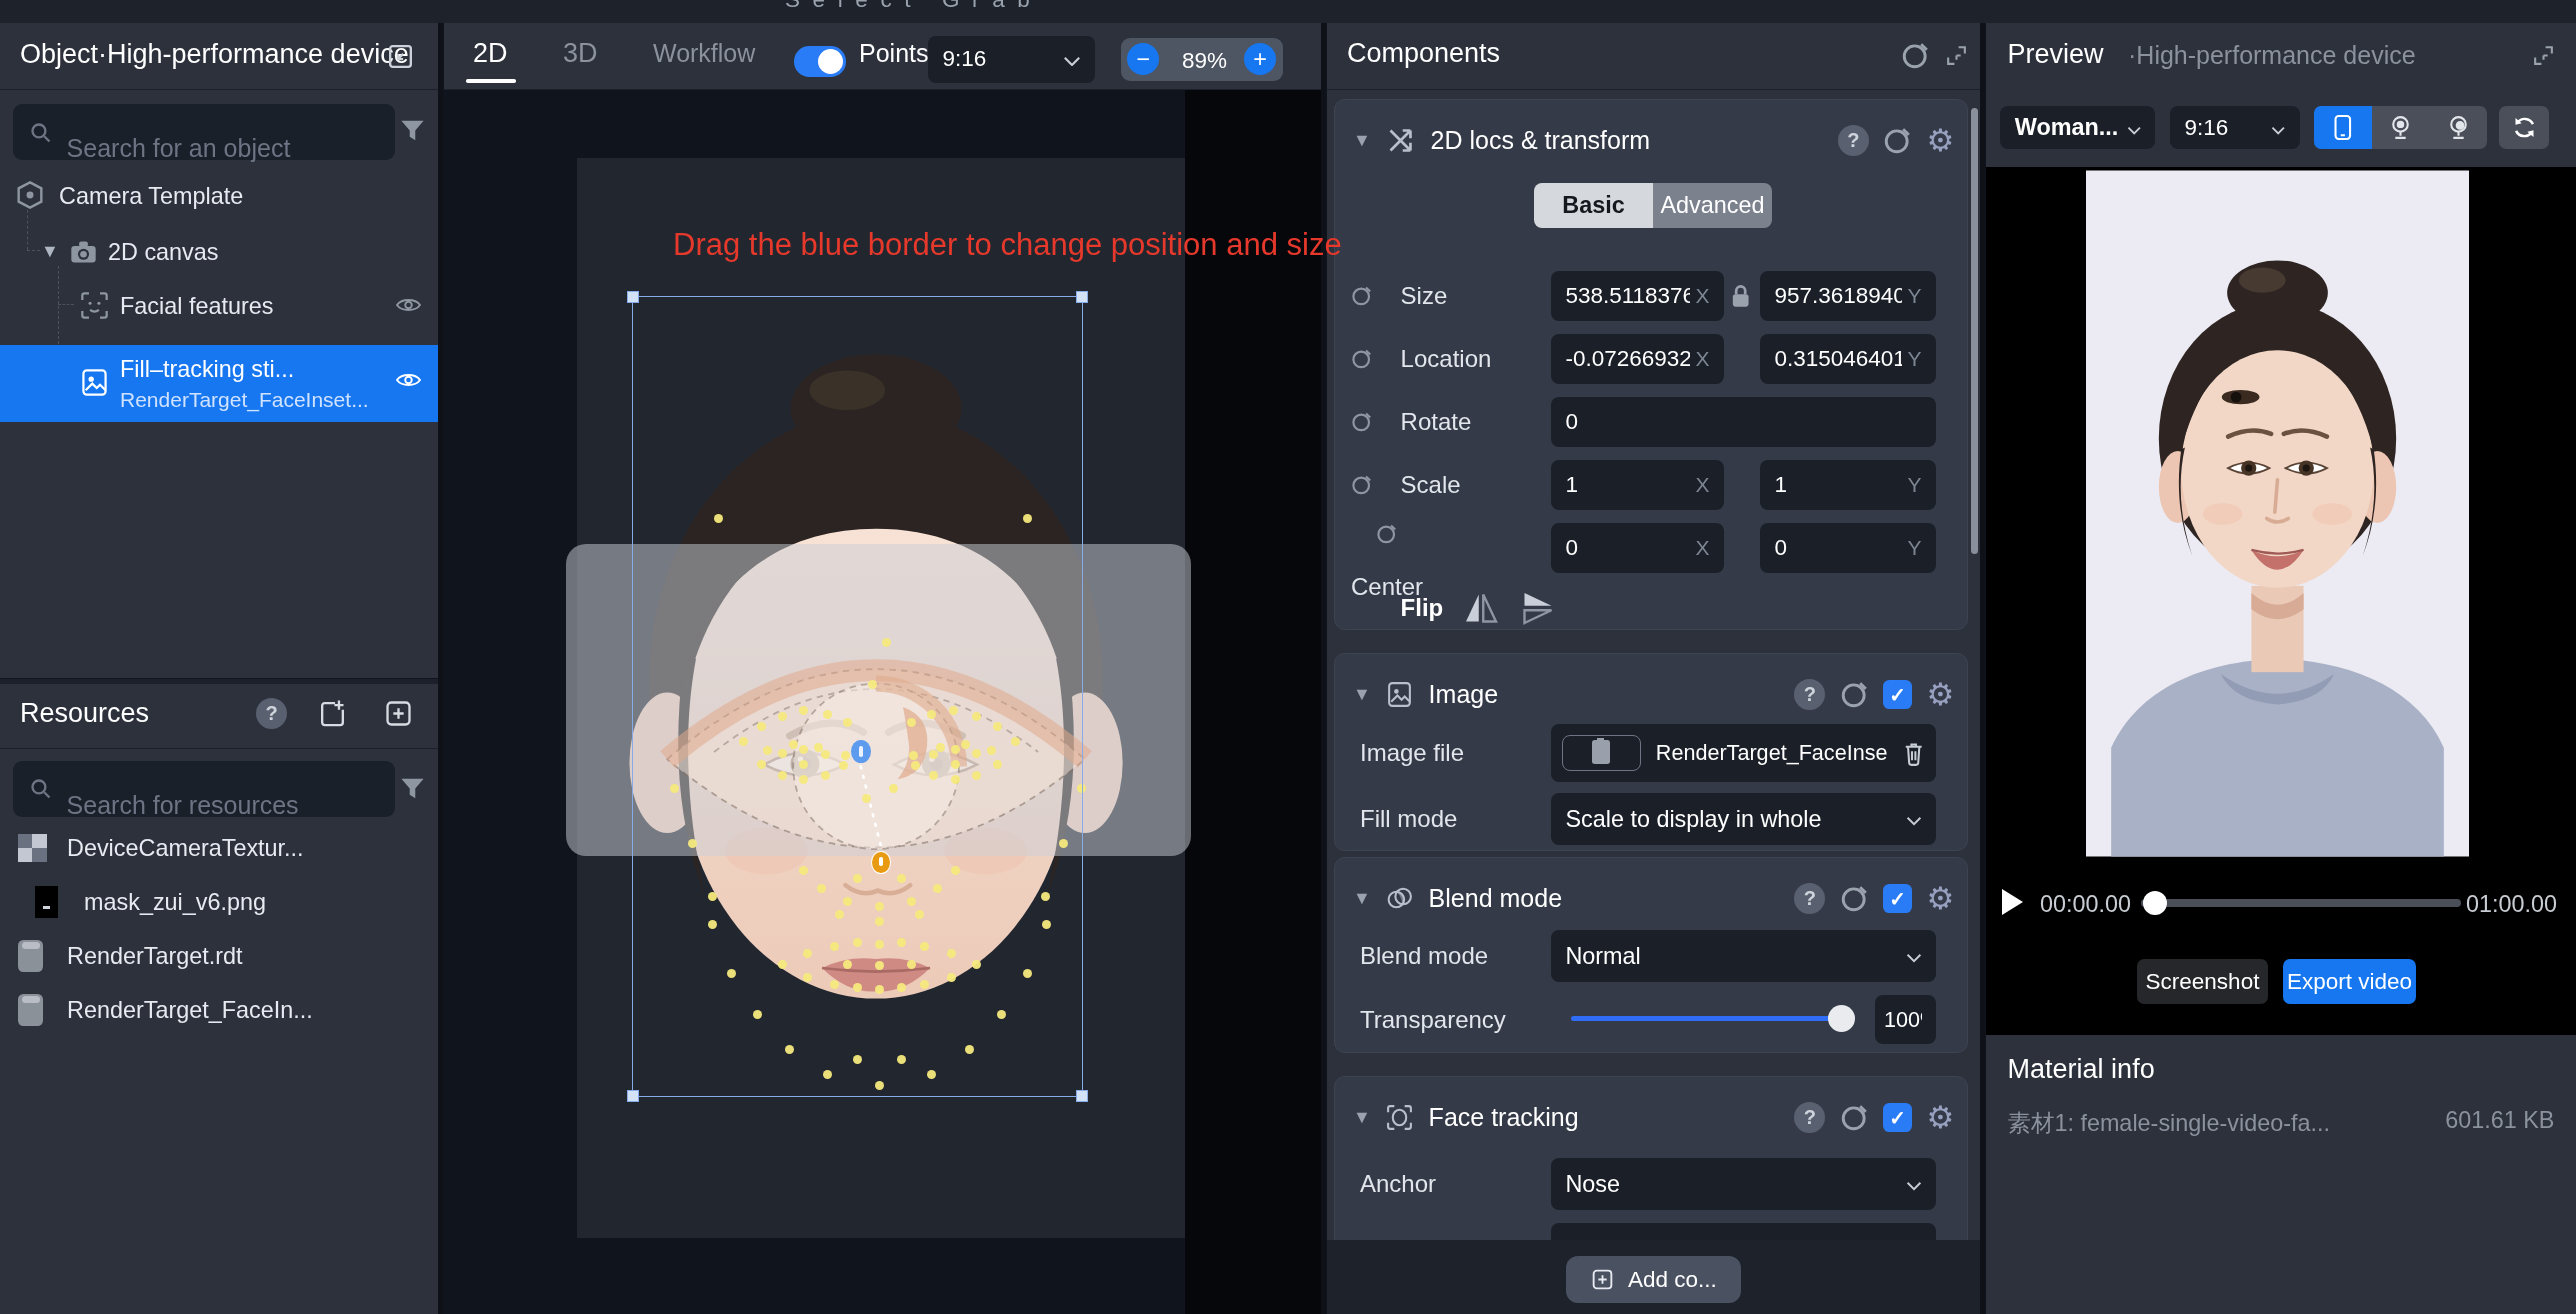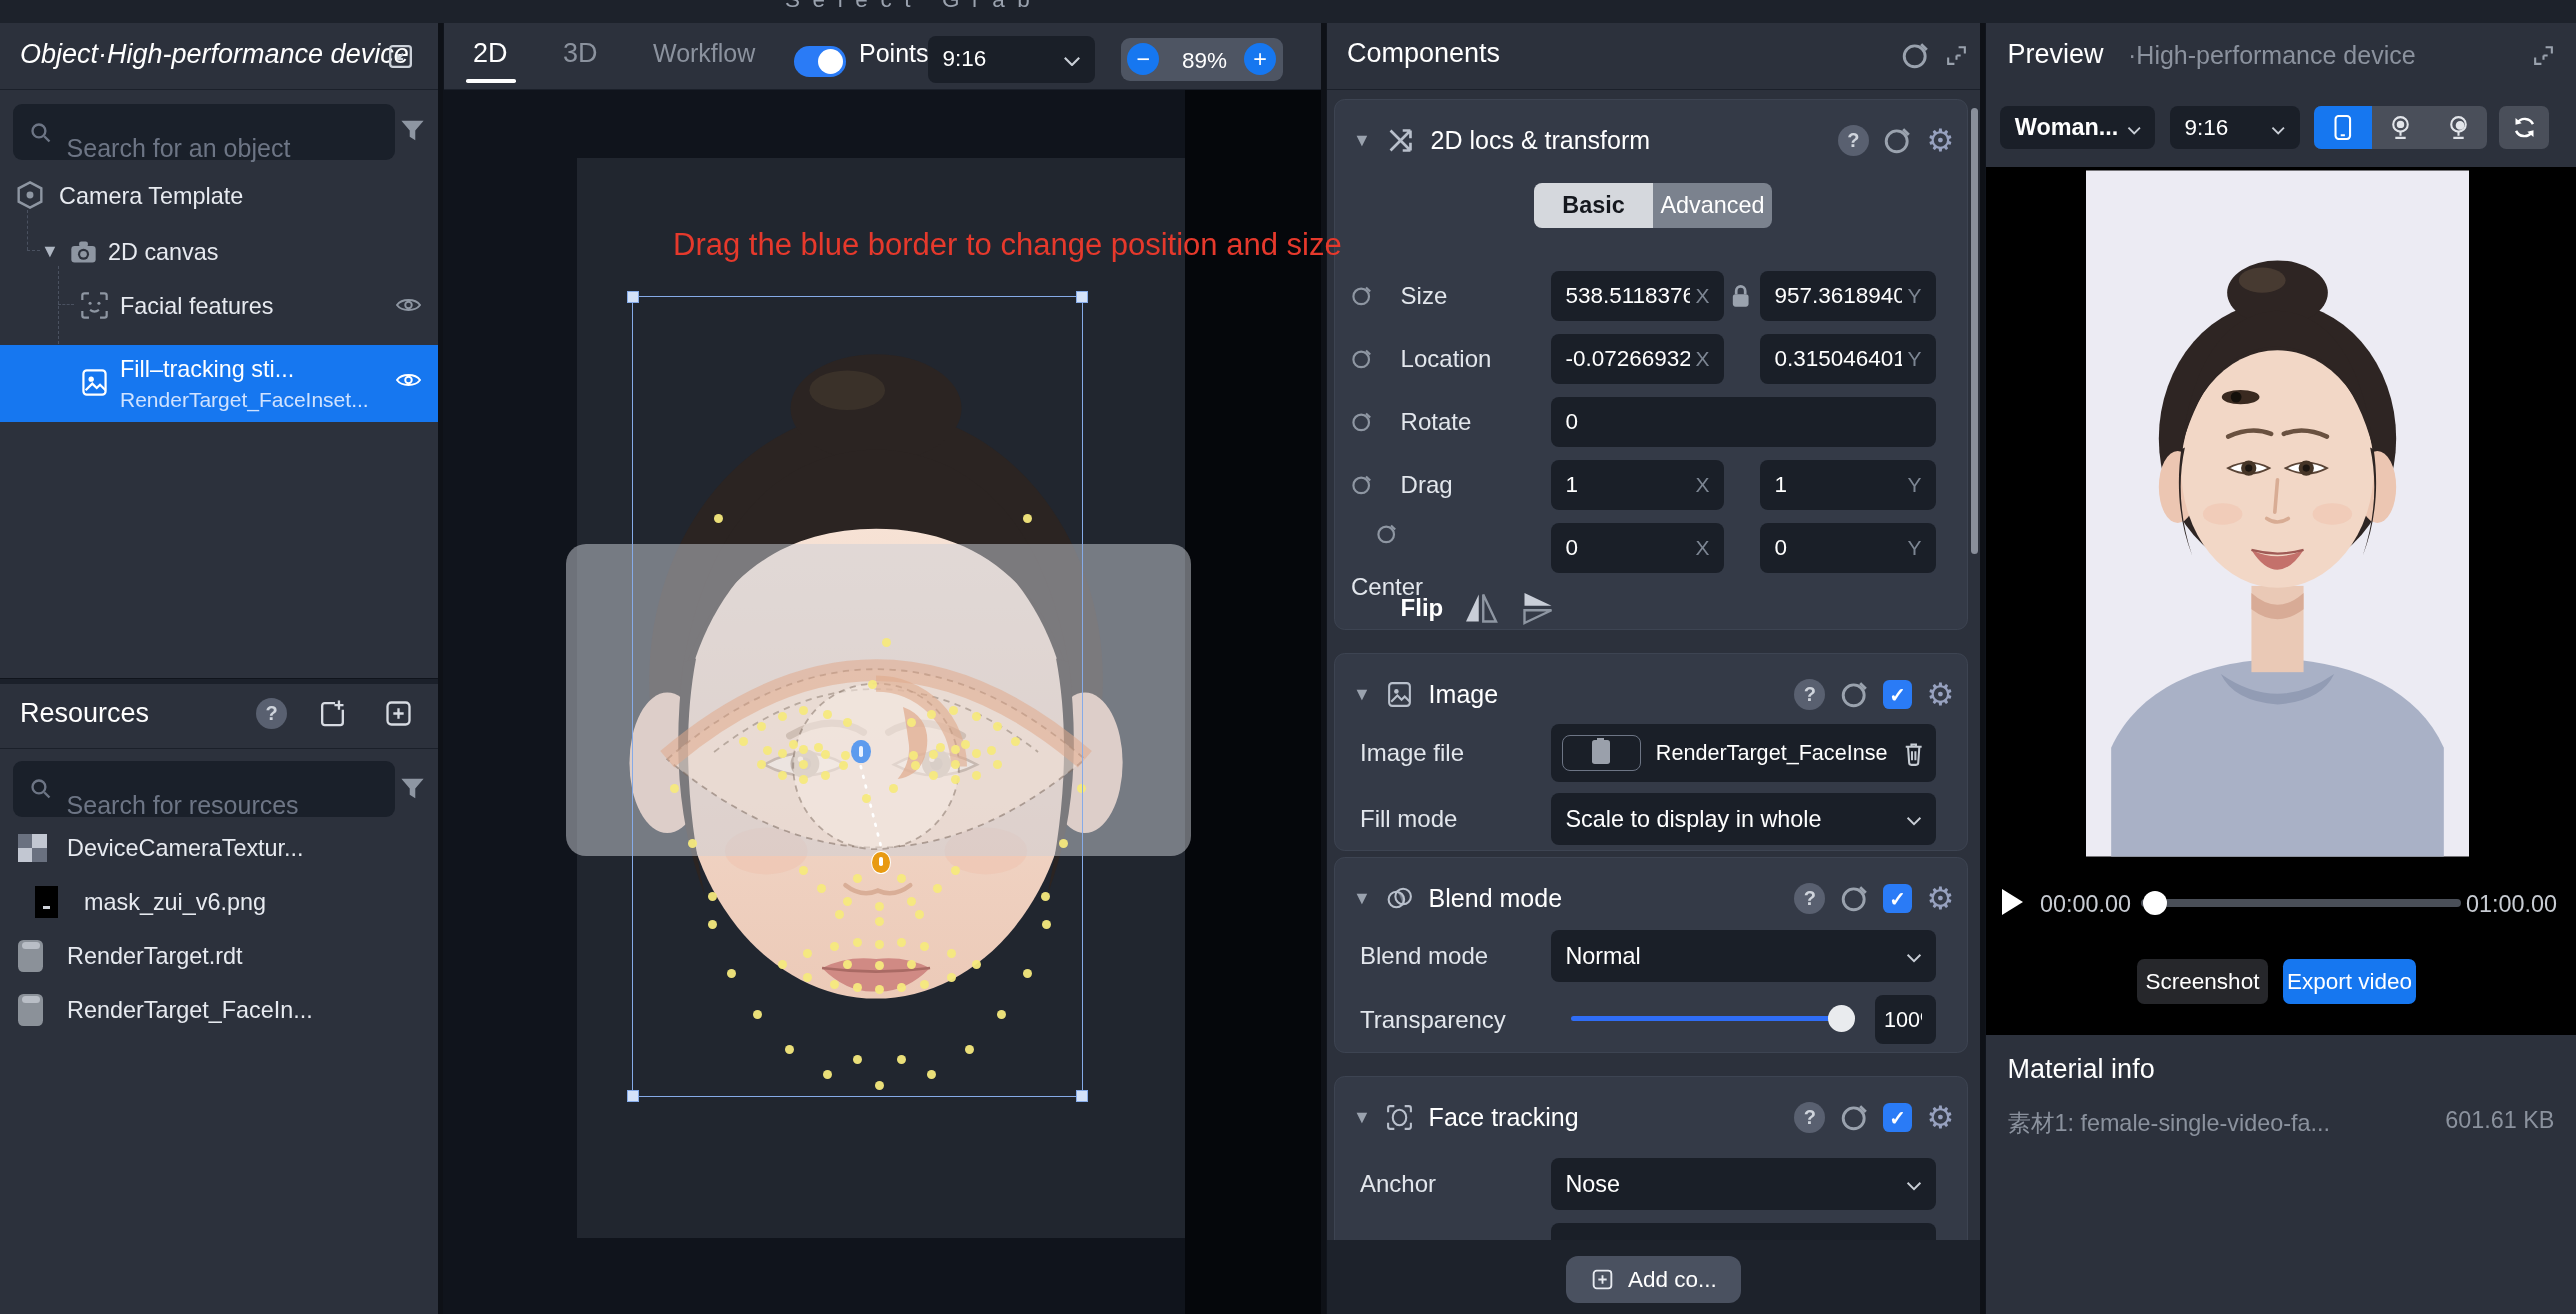--- a/index.html
+++ b/index.html
@@ -49,21 +49,21 @@
 <body>
 
 <div class="app">
 
   <div class="abs" style="left:0;top:0;width:2576px;height:23.4px;background:#1d222b;overflow:hidden;">
     <div class="abs nowrap" style="left:785px;top:-12.6px;font-size:22.5px;color:#9aa2ae;letter-spacing:12.6px;">Select   Grab</div>
   </div>
 
   <div class="panel" style="left:0;top:23.4px;width:438px;height:655px;">
     <div class="abs phead-border" style="left:0;top:0;width:438px;height:67px;">
-      <div class="abs nowrap" style="left:20px;top:16px;font-size:27px;font-weight:500;color:#fff;font-style:italic;">Object·High-performance device</div>
+      <div class="abs nowrap" style="left:20px;top:16px;font-size:27px;font-weight:500;color:#fff;">Object·High-performance device</div>
       <span class="abs" style="left:385px;top:18px;">
         <svg width="31" height="31" viewBox="0 0 24 24" fill="none" stroke="#cdd2da" stroke-width="1.8">
           <rect x="4" y="4" width="16" height="16" rx="2"></rect>
             <path d="M14 10 l-4 4 M10 10 v4 h4"></path>
         </svg>
       </span>
     </div>
 
     <div class="search" style="left:12.6px;top:81px;width:382px;height:56px;">
       <span class="icn">
@@ -492,21 +492,21 @@
       <span class="val">0</span>
     </div>
 
     <div class="rlabel" style="left:16px;top:360px;height:50px;">
       <span class="icn">
           <svg width="21.6" height="21.6" viewBox="0 0 18 18" fill="none" stroke="#8e96a2" stroke-width="1.8">
             <circle cx="8.5" cy="9.5" r="6.5"></circle>
             <path d="M12.5,2 L16,5.5"></path>
           </svg>
         </span>
-      <span>Drag</span>
+      <span>Scale</span>
     </div>
     <div class="ip" style="left:216px;top:360px;width:173px;">
       <span class="val">1</span>
         <span class="sfx">X</span>
     </div>
     <div class="ip" style="left:425px;top:360px;width:176px;">
       <span class="val">1</span>
         <span class="sfx">Y</span>
     </div>
 

